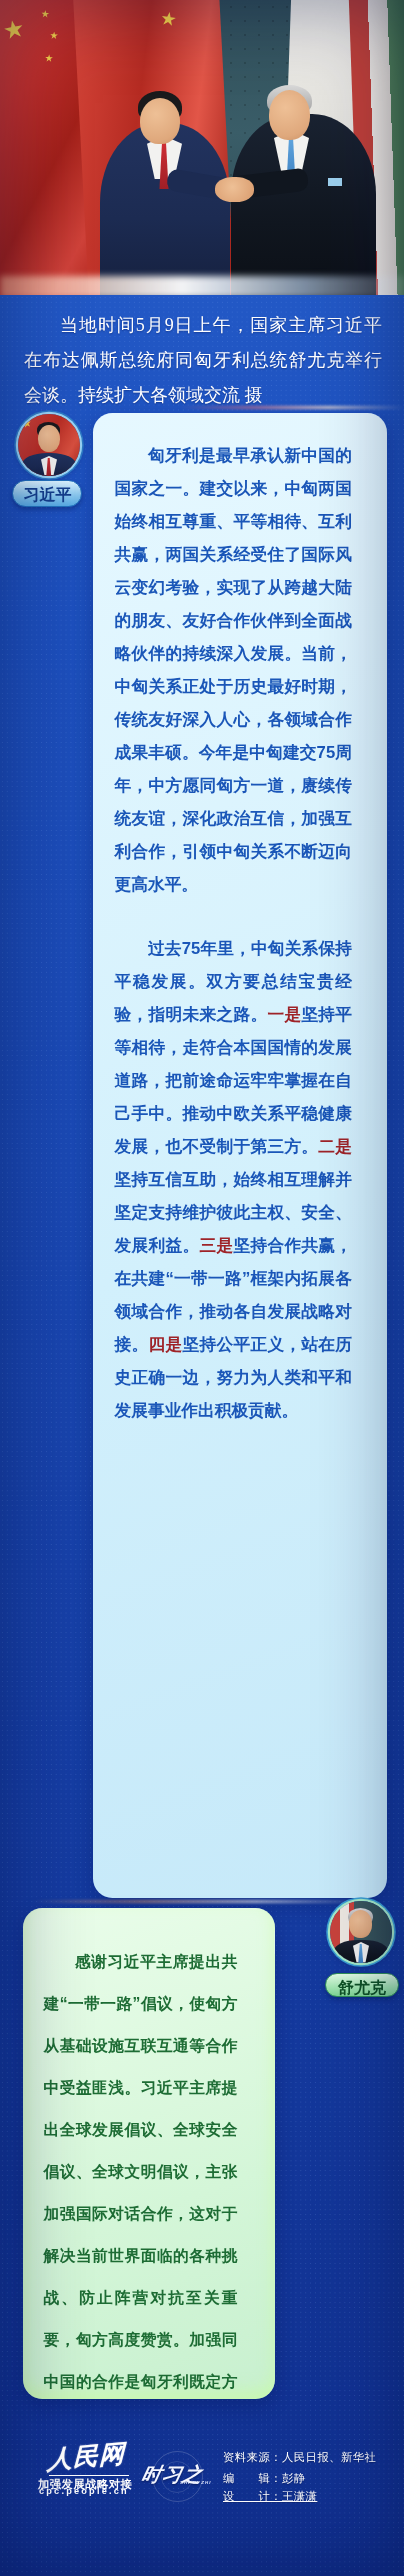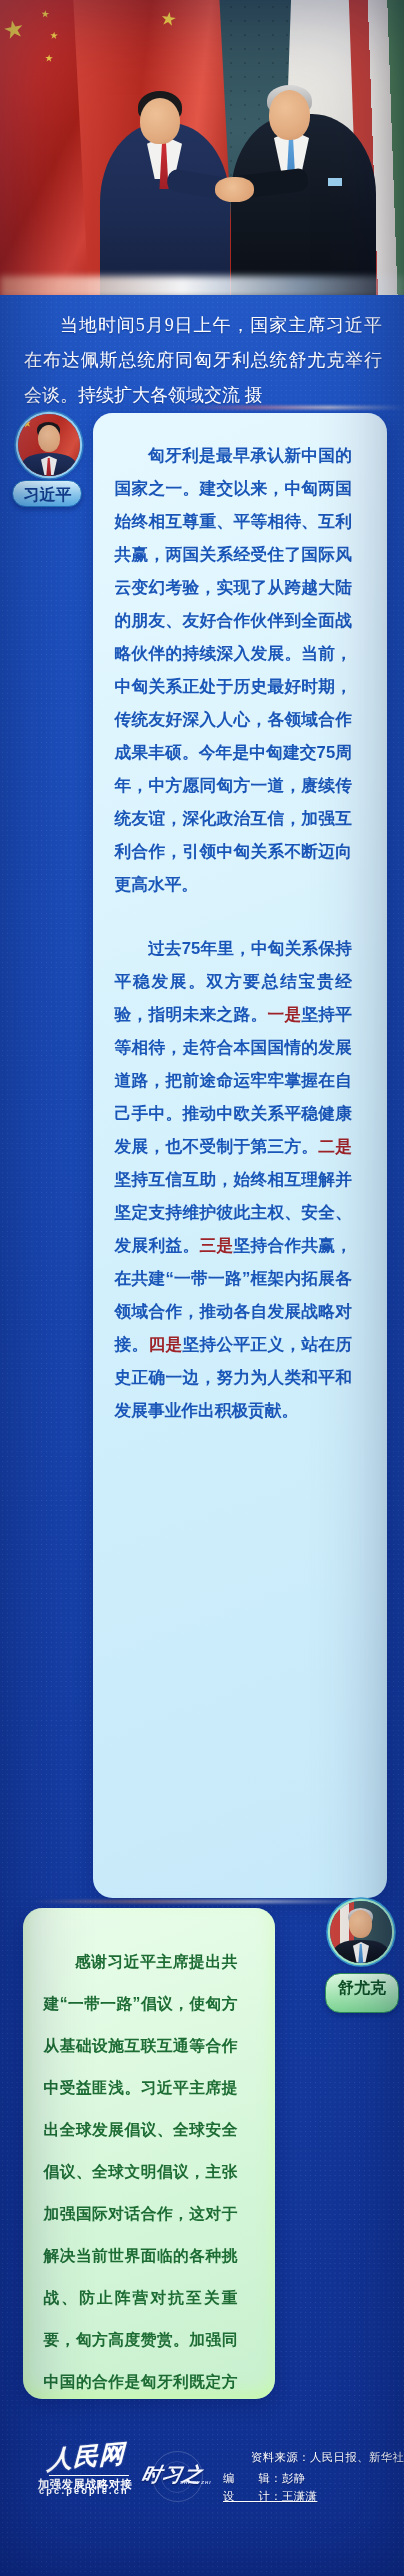--- a/index.html
+++ b/index.html
@@ -74,21 +74,21 @@
          box-shadow:0 0 0 2.2px #9bd6f6,0 0 0 3.8px #2e7cc8,0 3.2px 7.6px rgba(0,20,80,.4);
          background:linear-gradient(120deg,#d6473c 0%,#b92c23 45%,#d8503f 75%,#a32019 100%);}
   .av-su{left:330px;top:1901px;width:62px;height:62px;
          box-shadow:0 0 0 2.2px #a6ebc8,0 0 0 3.8px #3a9fd2,0 3.2px 7.6px rgba(0,20,80,.4);
          background:linear-gradient(90deg,#c8433c 0%,#c8433c 16%,#eee9e2 16%,#eee9e2 30%,#c8433c 30%,#c8433c 38%,#3c5a60 38%,#2f4a50 100%);}
   .pill{border-radius:15px;text-align:center;font-weight:700;
         box-shadow:0 2.7px 5.4px rgba(0,20,80,.35);}
   .pill-xi{left:12.4px;top:480px;width:70px;height:27px;line-height:27px;font-size:16px;
            background:linear-gradient(180deg,#d9f3ff 0%,#8cc9ef 55%,#58abe4 100%);
            border:1.6px solid #2272bd;color:#143f8c;box-sizing:border-box;}
-  .pill-su{left:325px;top:1973px;width:74px;height:40px;line-height:28px;font-size:16px;
+  .pill-su{left:325px;top:1973px;width:74px;height:24px;line-height:28px;font-size:16px;
            background:linear-gradient(180deg,#e2fce5 0%,#a8e8b6 55%,#7fd795 100%);
            border:1.6px solid #2f9058;color:#0f5226;box-sizing:border-box;}
 
   
   .streak{height:2.7px;filter:blur(1.6px);}
   .streak1{left:178px;top:406px;width:227px;
            background:linear-gradient(90deg,transparent,rgba(255,120,120,.55),rgba(255,230,210,.8),transparent);}
   .streak2{left:32px;top:1900px;width:335px;
            background:linear-gradient(90deg,transparent,rgba(255,170,110,.6),rgba(255,255,255,.8),transparent);}
 
@@ -104,21 +104,21 @@
   .f-sxz{left:142px;top:2461px;color:#f4f6ff;font-weight:700;font-style:italic;
          font-size:19.4px;transform:skewX(-12deg);letter-spacing:1.1px;
          text-shadow:0 1.1px 2.2px rgba(0,10,50,.5);}
   .f-sxz-sub{left:180px;top:2480px;color:#dfe6ff;font-size:4.3px;letter-spacing:1.1px;
          font-weight:700;transform:skewX(-12deg);}
   .ring{border-radius:50%;border:1.6px solid rgba(255,255,255,.18);}
   .ring1{left:152px;top:2451px;width:49px;height:49px;}
   .ring2{left:161px;top:2461px;width:30px;height:30px;border-color:rgba(255,255,255,.13);}
   .credit{left:223px;color:#ffffff;font-size:11.3px;letter-spacing:0.5px;white-space:nowrap;
           text-shadow:0 0.5px 1.1px rgba(0,10,50,.4);}
-  .credit-1{top:2450px;margin-left:28px;}
+  .credit-1{top:2450px;}
   .credit-2{top:2471px;}
   .credit-3{top:2489px;text-decoration:underline;}
 </style>
 </head>
 <body>
 
 <div class="abs photo">
   <div class="abs painting" style="left:377px;top:16px;width:32px;height:124px;"></div>
   <div class="abs cabinet" style="left:111px;top:76px;width:103px;height:162px;"></div>
   <div class="abs flag-cn" style="left:-24px;top:-13.5px;width:121px;height:316px;transform:rotate(3deg);">

